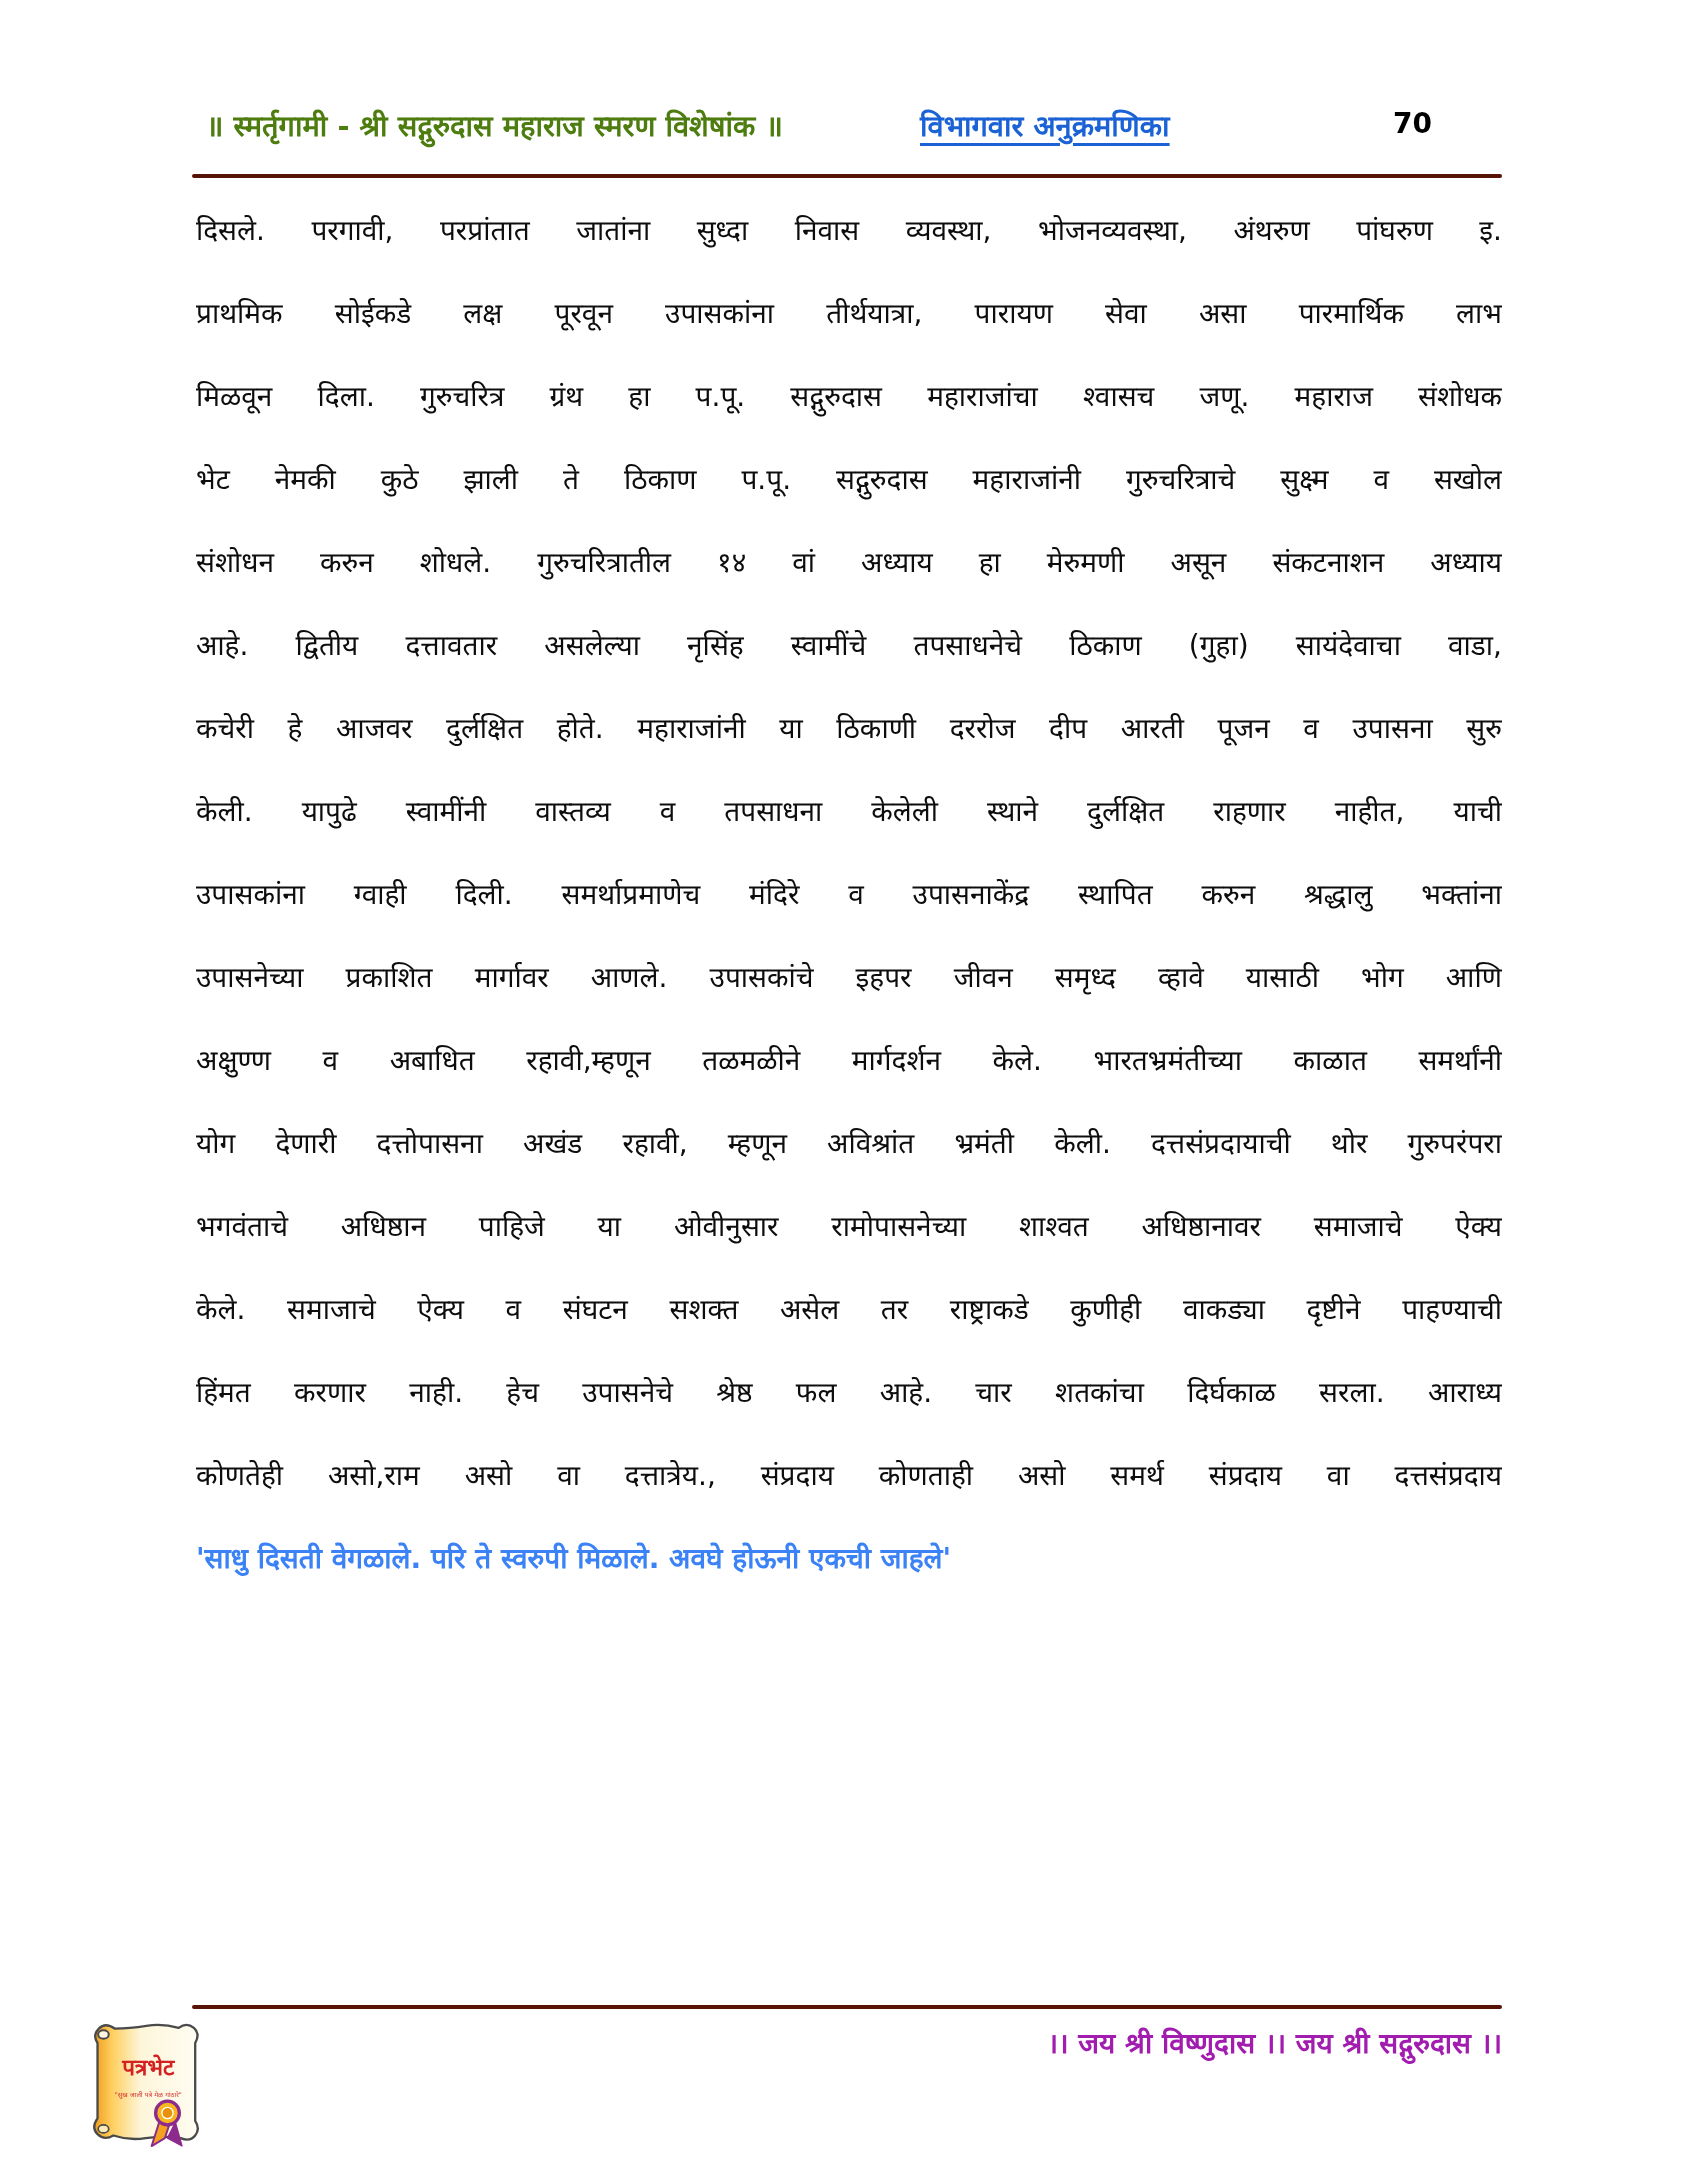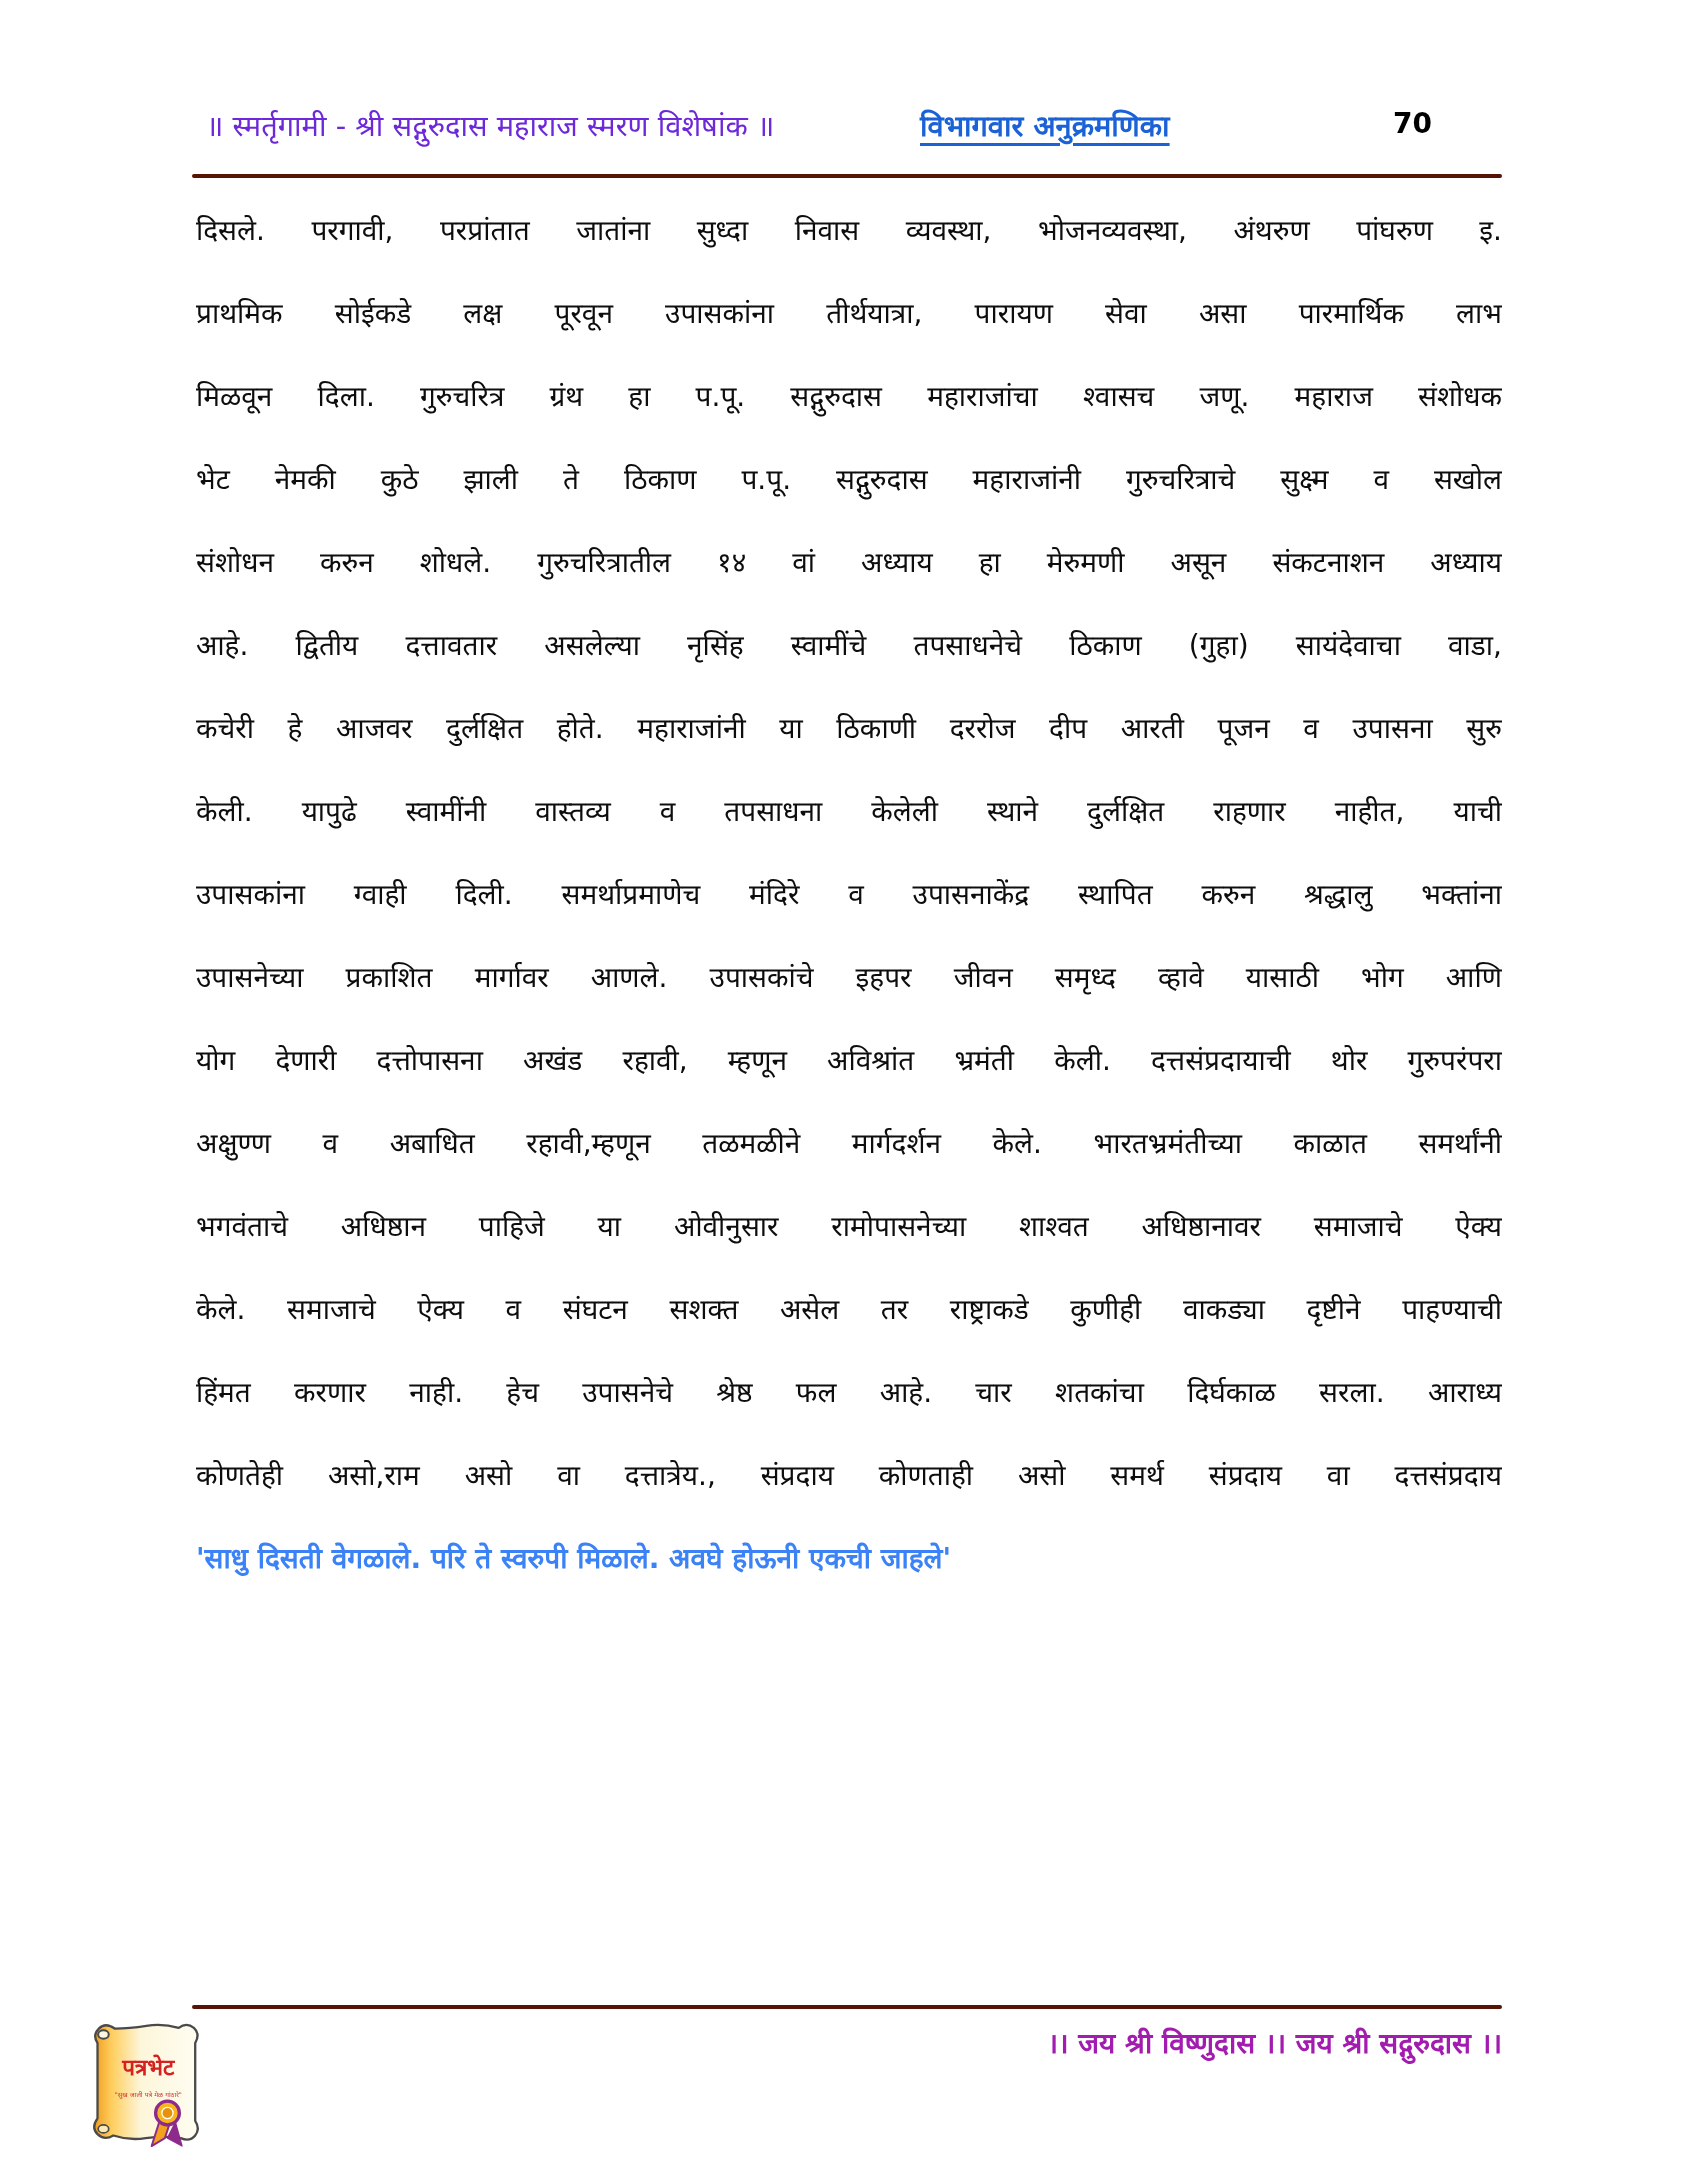--- a/index.html
+++ b/index.html
@@ -6,21 +6,21 @@
   .page{
     position:relative;
     width:1687px;height:2183px;
     background:#ffffff;
     font-family:"DejaVu Sans", sans-serif;
     overflow:hidden;
   }
   
   .hdr-title{
     position:absolute;left:206px;top:105px;
-    font-size:29px;font-weight:normal;color:#6d28d9;white-space:nowrap;
+    font-size:29px;font-weight:bold;color:#4d7c0f;white-space:nowrap;
   }
   .hdr-link{
     position:absolute;left:920px;top:105px;
     font-size:29px;font-weight:bold;color:#1a62d5;white-space:nowrap;
     text-decoration:underline;text-decoration-thickness:2.6px;text-underline-offset:6.6px;
     cursor:pointer;
   }
   .hdr-page{
     position:absolute;left:1393px;top:107px;
     font-size:28px;font-weight:bold;color:#000000;
@@ -75,22 +75,22 @@
     <div class="bline">दिसले. परगावी, परप्रांतात जातांना सुध्दा निवास व्यवस्था, भोजनव्यवस्था, अंथरुण पांघरुण इ.</div>
     <div class="bline">प्राथमिक सोईकडे लक्ष पूरवून उपासकांना तीर्थयात्रा, पारायण सेवा असा पारमार्थिक लाभ</div>
     <div class="bline">मिळवून दिला. गुरुचरित्र ग्रंथ हा प.पू. सद्गुरुदास महाराजांचा श्वासच जणू. महाराज संशोधक</div>
     <div class="bline">भेट नेमकी कुठे झाली ते ठिकाण प.पू. सद्गुरुदास महाराजांनी गुरुचरित्राचे सुक्ष्म व सखोल</div>
     <div class="bline">संशोधन करुन शोधले. गुरुचरित्रातील १४ वां अध्याय हा मेरुमणी असून संकटनाशन अध्याय</div>
     <div class="bline">आहे. द्वितीय दत्तावतार असलेल्या नृसिंह स्वामींचे तपसाधनेचे ठिकाण (गुहा) सायंदेवाचा वाडा,</div>
     <div class="bline">कचेरी हे आजवर दुर्लक्षित होते. महाराजांनी या ठिकाणी दररोज दीप आरती पूजन व उपासना सुरु</div>
     <div class="bline">केली. यापुढे स्वामींनी वास्तव्य व तपसाधना केलेली स्थाने दुर्लक्षित राहणार नाहीत, याची</div>
     <div class="bline">उपासकांना ग्वाही दिली. समर्थाप्रमाणेच मंदिरे व उपासनाकेंद्र स्थापित करुन श्रद्धालु भक्तांना</div>
     <div class="bline">उपासनेच्या प्रकाशित मार्गावर आणले. उपासकांचे इहपर जीवन समृध्द व्हावे यासाठी भोग आणि</div>
+    <div class="bline">अक्षुण्ण व अबाधित रहावी,म्हणून तळमळीने मार्गदर्शन केले. भारतभ्रमंतीच्या काळात समर्थांनी</div>
     <div class="bline">योग देणारी दत्तोपासना अखंड रहावी, म्हणून अविश्रांत भ्रमंती केली. दत्तसंप्रदायाची थोर गुरुपरंपरा</div>
-    <div class="bline">अक्षुण्ण व अबाधित रहावी,म्हणून तळमळीने मार्गदर्शन केले. भारतभ्रमंतीच्या काळात समर्थांनी</div>
     <div class="bline">भगवंताचे अधिष्ठान पाहिजे या ओवीनुसार रामोपासनेच्या शाश्वत अधिष्ठानावर समाजाचे ऐक्य</div>
     <div class="bline">केले. समाजाचे ऐक्य व संघटन सशक्त असेल तर राष्ट्राकडे कुणीही वाकड्या दृष्टीने पाहण्याची</div>
     <div class="bline">हिंमत करणार नाही. हेच उपासनेचे श्रेष्ठ फल आहे. चार शतकांचा दिर्घकाळ सरला. आराध्य</div>
     <div class="bline">कोणतेही असो,राम असो वा दत्तात्रेय., संप्रदाय कोणताही असो समर्थ संप्रदाय वा दत्तसंप्रदाय</div>
     <div class="qline">'साधु दिसती वेगळाले. परि ते स्वरुपी मिळाले.  अवघे होऊनी एकची जाहले'</div>
   </div>
 
   <div class="rule rule-bottom"></div>
   <div class="foot-blessing">।। जय श्री विष्णुदास ।। जय श्री सद्गुरुदास ।।</div>
 

